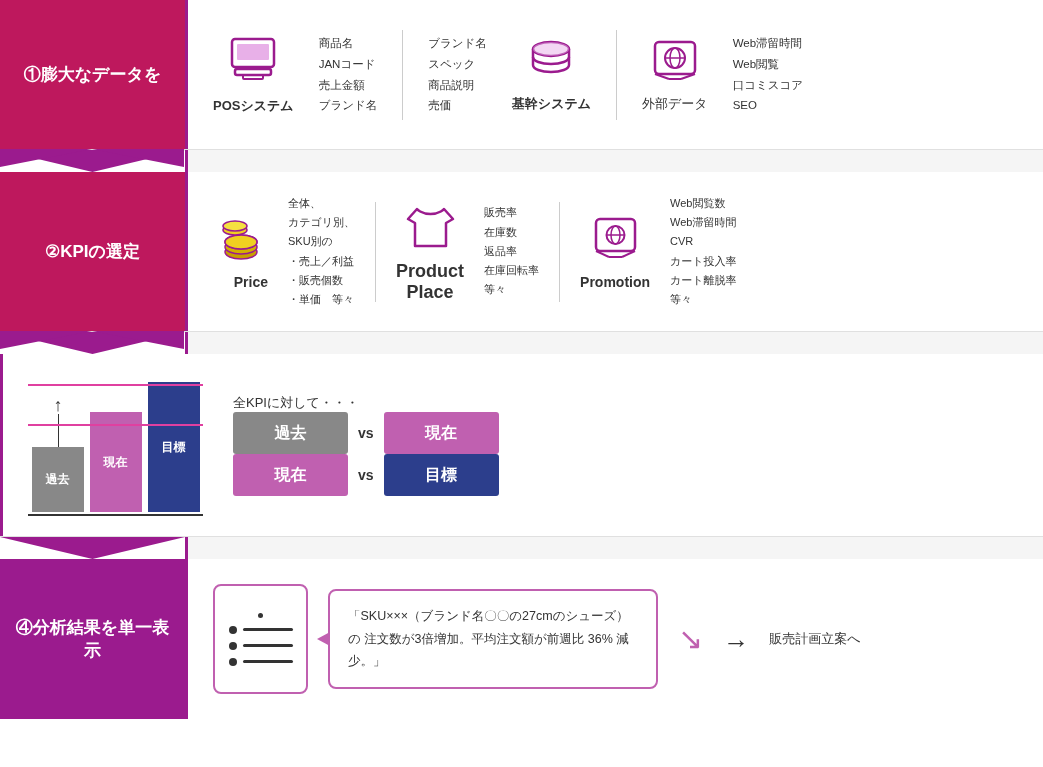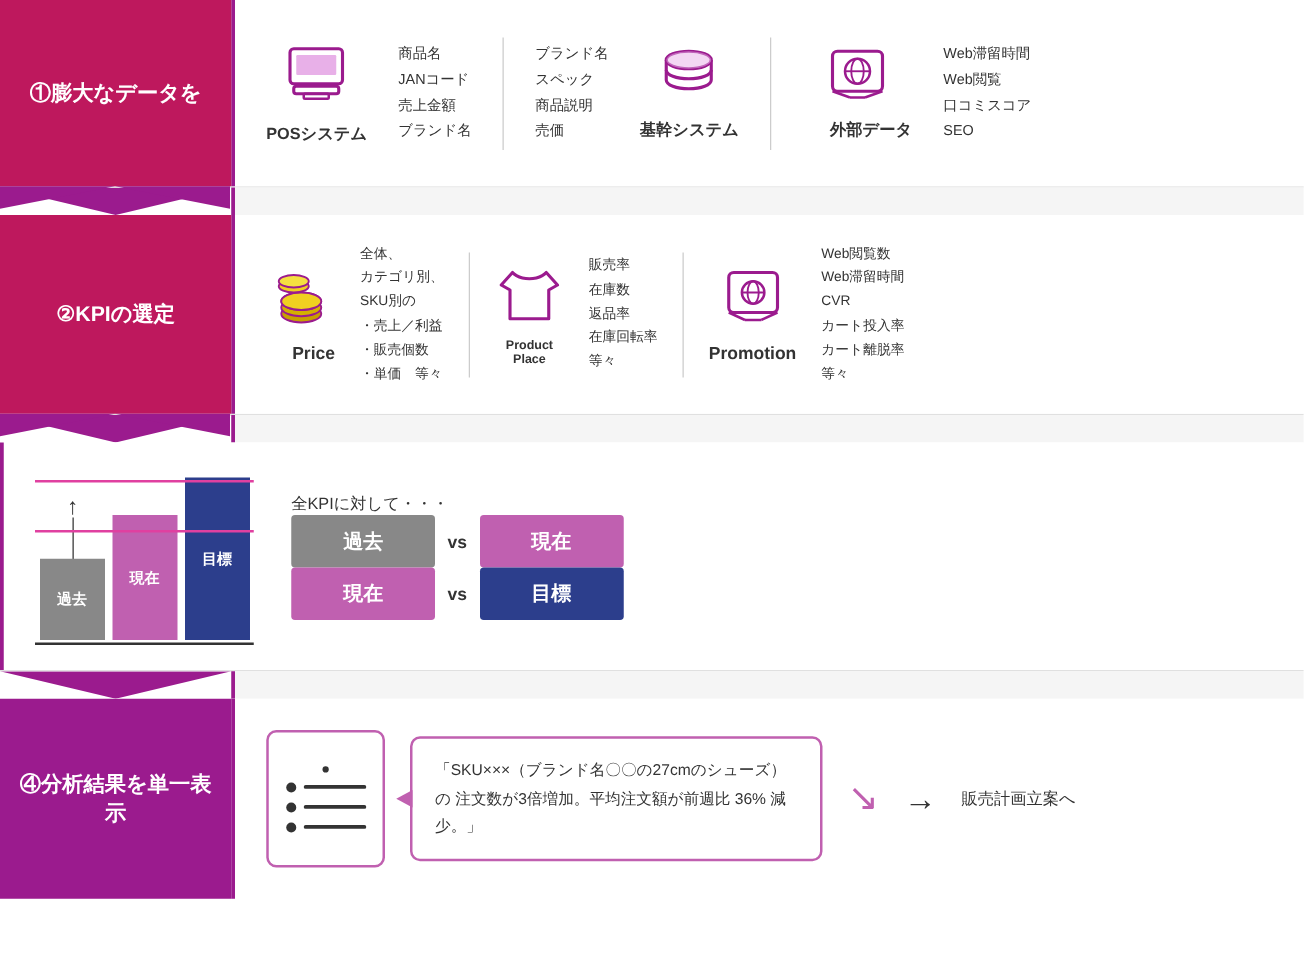--- a/index.html
+++ b/index.html
@@ -120,21 +120,21 @@
           <svg width="52" height="48" viewBox="0 0 52 48">
             <rect x="6" y="5" width="40" height="32" rx="4" fill="none" stroke="#9b1b8e" stroke-width="2.5"></rect>
             <circle cx="26" cy="21" r="10" fill="none" stroke="#9b1b8e" stroke-width="2"></circle>
             <ellipse cx="26" cy="21" rx="5" ry="10" fill="none" stroke="#9b1b8e" stroke-width="1.5"></ellipse>
             <line x1="16" y1="21" x2="36" y2="21" stroke="#9b1b8e" stroke-width="1.5"></line>
             <line x1="6" y1="37" x2="20" y2="42" stroke="#9b1b8e" stroke-width="2"></line>
             <line x1="46" y1="37" x2="32" y2="42" stroke="#9b1b8e" stroke-width="2"></line>
             <line x1="20" y1="42" x2="32" y2="42" stroke="#9b1b8e" stroke-width="2"></line>
           </svg>
         </div>
-        <span style="font-size:13px;font-weight:bold;color:#333;margin-left:22px;">外部データ</span>
+        <span style="font-size:13px;font-weight:normal;color:#333;">外部データ</span>
       </div>
       <div style="font-size:11.5px;line-height:1.8;color:#333;">
         <div>Web滞留時間</div>
         <div>Web閲覧</div>
         <div>口コミスコア</div>
         <div>SEO</div>
       </div>
 
     </div>
   </div>
@@ -173,21 +173,21 @@
       </div>
 
       <div style="width:1px;height:100px;background:#ccc;"></div>
 
       <div style="display:flex;flex-direction:column;align-items:center;gap:6px;">
         <div>
           <svg width="55" height="50" viewBox="0 0 55 50">
             <path d="M14 8 L5 18 L12 22 L12 45 L43 45 L43 22 L50 18 L41 8 C41 8 37 13 27.5 13 C18 13 14 8 14 8 Z" fill="none" stroke="#9b1b8e" stroke-width="2.5" stroke-linejoin="round"></path>
           </svg>
         </div>
-        <span style="font-size:10px;font-weight:bold;color:#333;text-align:center;white-space:pre-line;">Product
+        <span style="font-size:18px;font-weight:bold;color:#333;text-align:center;white-space:pre-line;">Product
 Place</span>
       </div>
       <div style="font-size:11px;line-height:1.75;color:#333;">
         <div>販売率</div>
         <div>在庫数</div>
         <div>返品率</div>
         <div>在庫回転率</div>
         <div>等々</div>
       </div>
 

